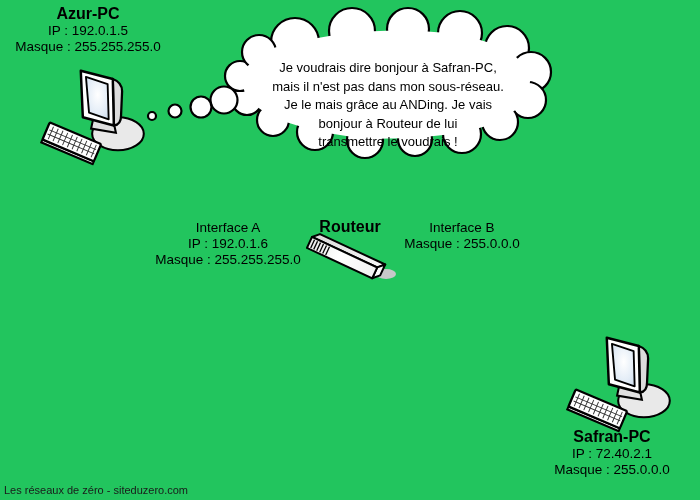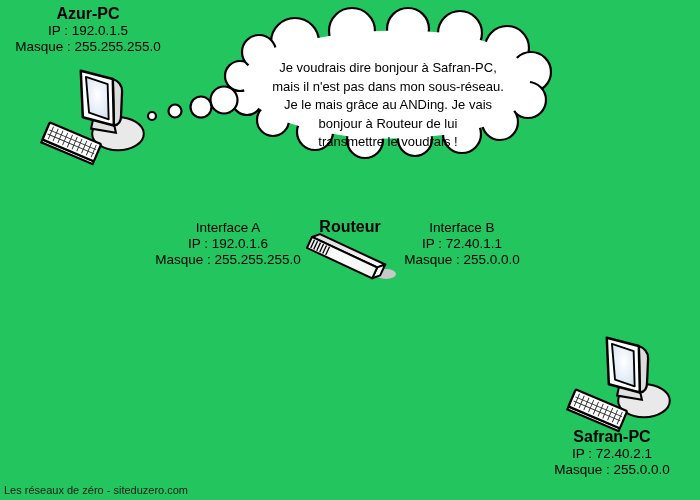--- a/index.html
+++ b/index.html
@@ -142,21 +142,20 @@
     <div class="iface-line">IP : 192.0.1.6</div>
     <div class="iface-line">Masque : 255.255.255.0</div>
   </div>
 
   <svg class="abs" style="left:306px; top:224px;" width="92" height="58" viewBox="0 0 92 58">
     <use href="#router-icon"></use>
   </svg>
 
   <div class="label-block" style="left:372px; top:220px; width:180px;">
     <div class="iface-line">Interface B</div>
-    <div class="iface-line">IP : 72.40.1.1</div>
     <div class="iface-line">Masque : 255.0.0.0</div>
   </div>
 
   <svg class="abs" style="left:552px; top:322px;" width="124" height="112" viewBox="0 0 120 106">
     <use href="#pc-icon"></use>
   </svg>
 
   <div class="label-block" style="left:522px; top:428px; width:180px;">
     <div class="node-title">Safran-PC</div>
     <div class="node-line">IP : 72.40.2.1</div>

